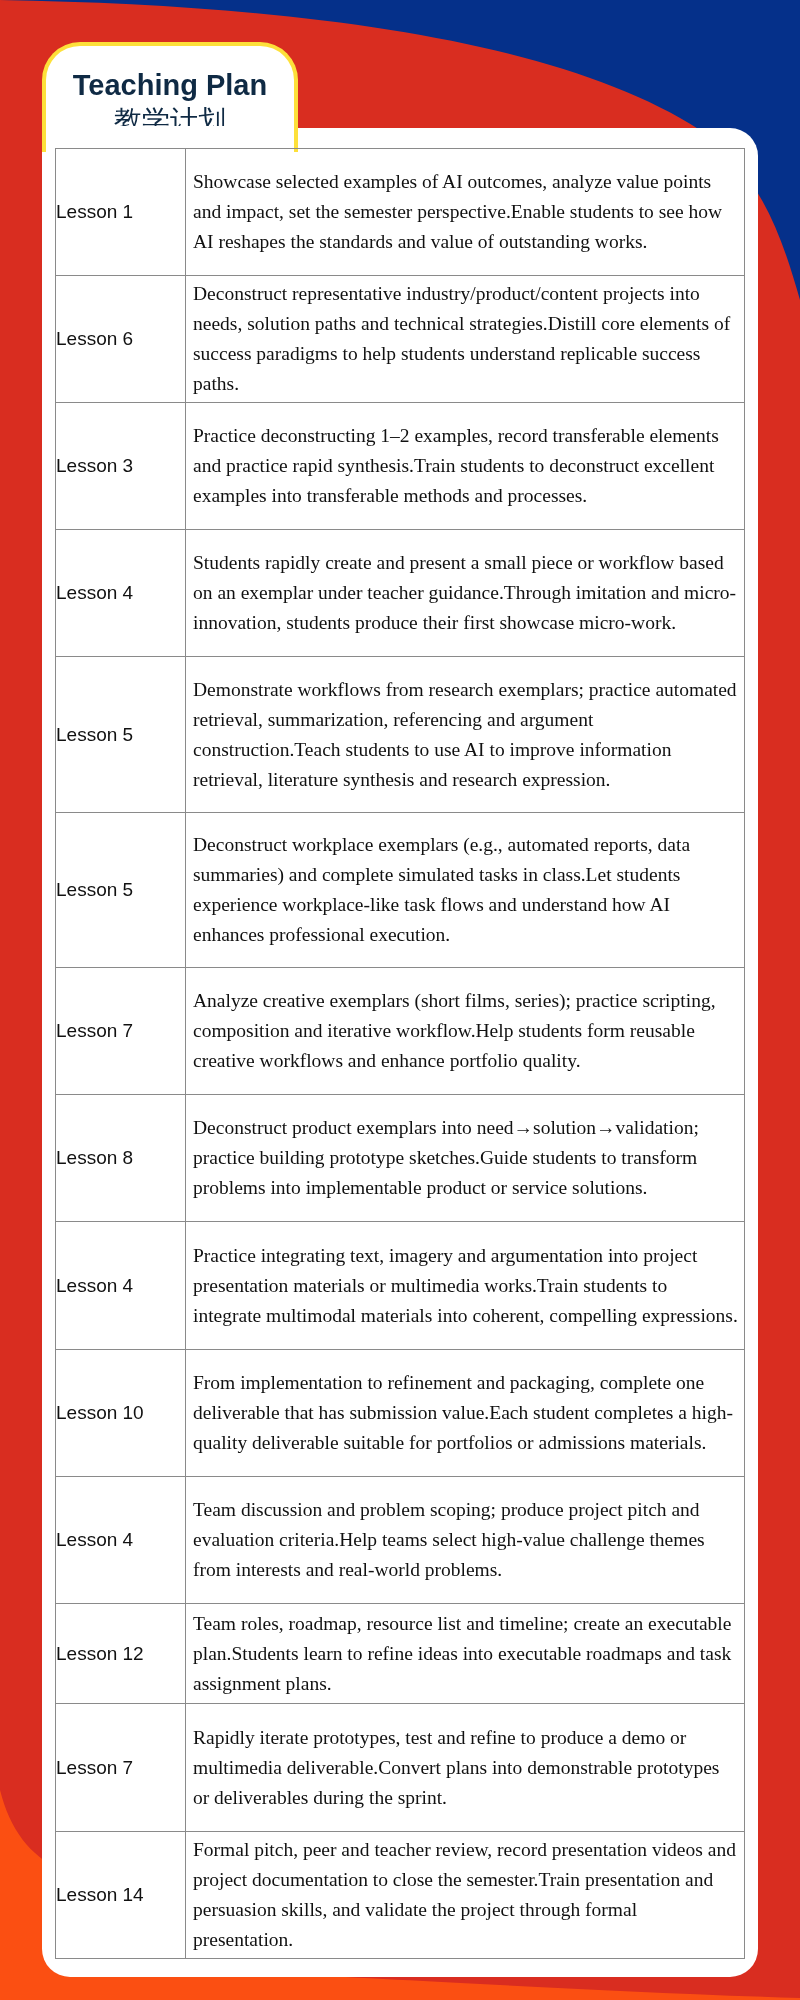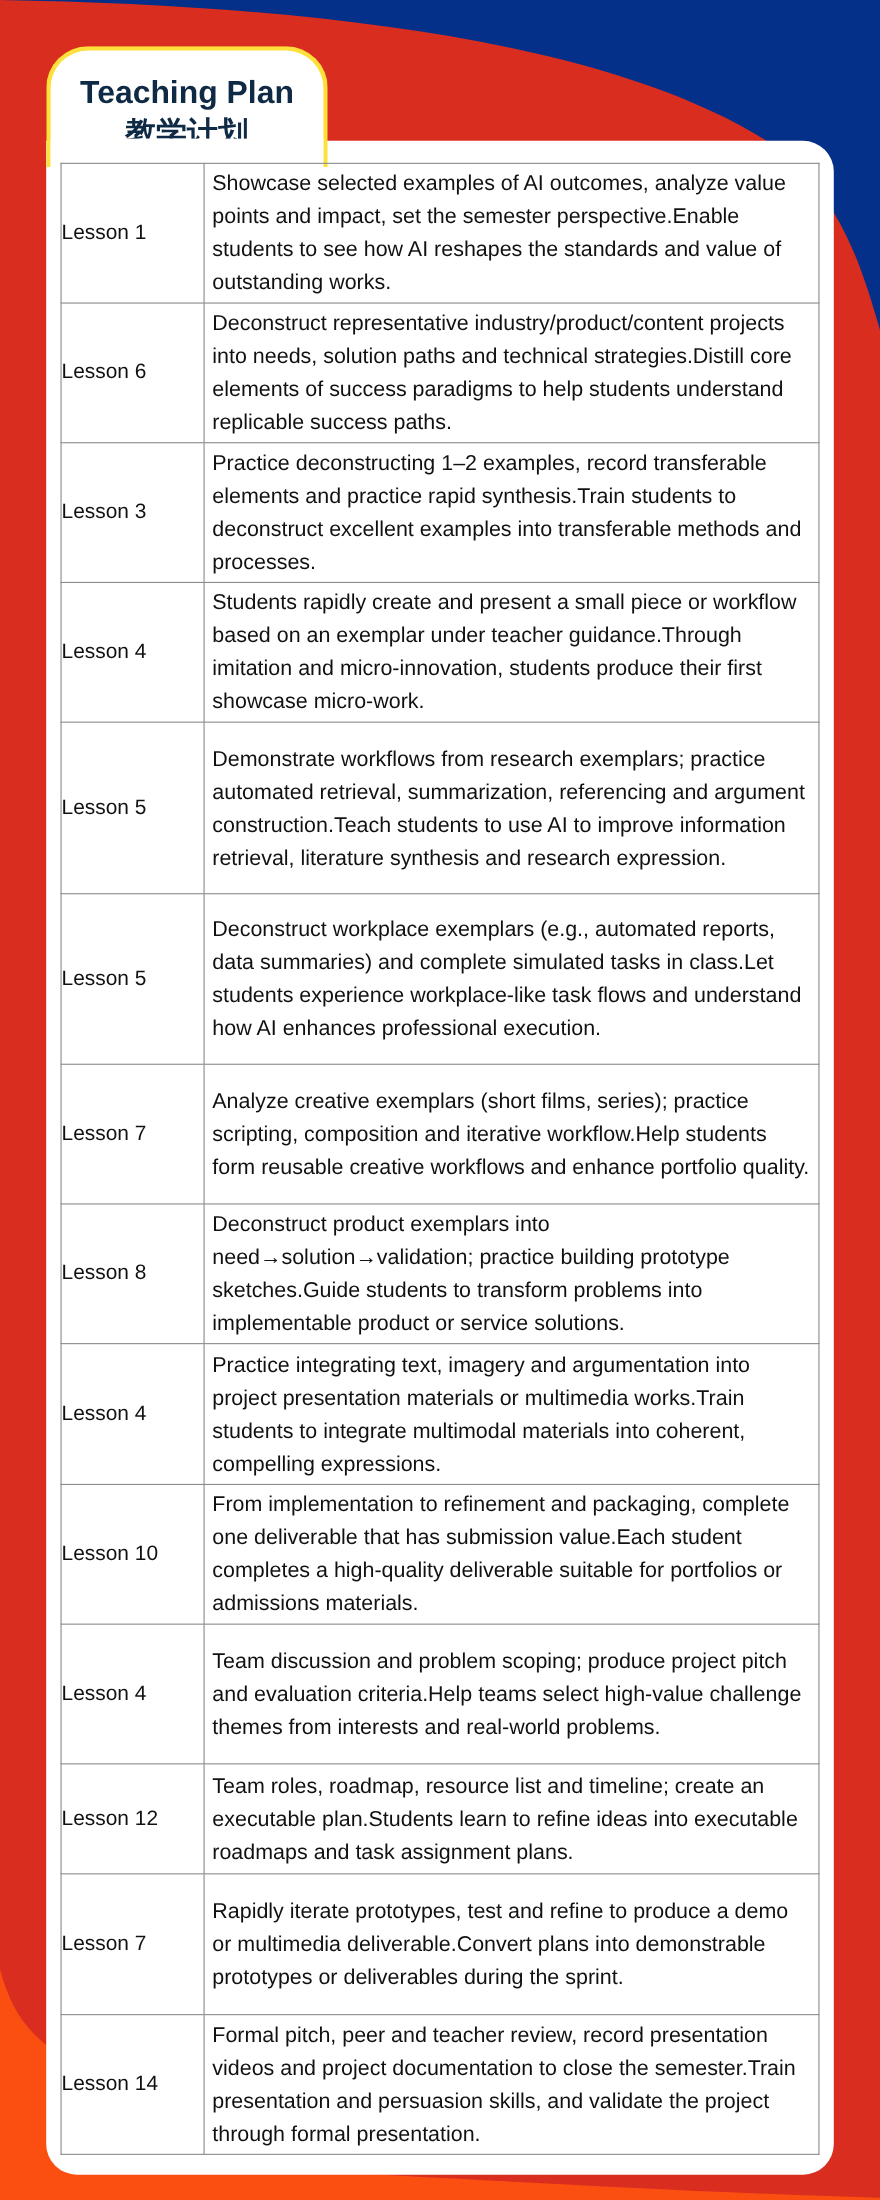--- a/index.html
+++ b/index.html
@@ -5,32 +5,32 @@
   html, body { margin: 0; padding: 0; }
   body { width: 800px; height: 2000px; position: relative; overflow: hidden; background: #d92d20; font-family: "Liberation Sans", sans-serif; }
   .bg { position: absolute; left: 0; top: 0; width: 800px; height: 2000px; }
   .tab {
     position: absolute; left: 42px; top: 42px; width: 256px; height: 110px;
     background: #ffffff; border: 4px solid #fde03a; border-bottom: none;
     border-radius: 38px 38px 0 0; box-sizing: border-box; text-align: center;
   }
   .tab-cover { position: absolute; left: 46px; top: 126px; width: 248px; height: 30px; background: #fff; }
   .tab-title { color: #0f2a44; font-weight: bold; font-size: 29px; line-height: 36px; margin-top: 21px; }
-  .tab-sub { color: #0f2a44; font-weight: bold; font-size: 28px; line-height: 36px; }
+  .tab-sub { color: #0f2a44; font-weight: normal; font-size: 28px; line-height: 36px; }
   .card {
     position: absolute; left: 42px; top: 128px; width: 716px; height: 1849px;
     background: #ffffff; border-radius: 0 28px 28px 28px;
   }
   .plan-table {
     position: absolute; left: 55px; top: 148px; width: 690px;
     border-collapse: collapse; table-layout: fixed;
   }
   .plan-table td { border: 1.5px solid #8a8a8a; padding: 0; vertical-align: middle; color: #111; }
   .plan-table td.label { width: 130px; padding-right: 9px; font-size: 19px; box-sizing: border-box; }
-  .plan-table td.desc { font-size: 19.5px; line-height: 30px; padding: 0 6px 0 7px; box-sizing: border-box; }
+  .plan-table td.desc { font-size: 19.5px; line-height: 30px; padding: 0 6px 0 7px; box-sizing: border-box; font-family: Liberation Serif, serif; }
 </style>
 </head>
 <body>
 
 <svg class="bg" viewBox="0 0 800 2000" xmlns="http://www.w3.org/2000/svg">
   <rect x="0" y="0" width="800" height="2000" fill="#d92d20"></rect>
   <path d="M0,0 L800,0 L800,300 C780,230 760,175 700,130 C560,40 300,5 0,0 Z" fill="#05308a"></path>
   <path d="M0,1790 C10,1830 30,1855 60,1870 L60,2000 L0,2000 Z" fill="#fb4f12"></path>
   <path d="M0,1975 L300,1975 C420,1980 600,1992 800,1998 L800,2000 L0,2000 Z" fill="#fb4f12"></path>
   <path d="M40,1860 L60,1860 L60,1990 L40,1990 Z" fill="#fb4f12"></path>

